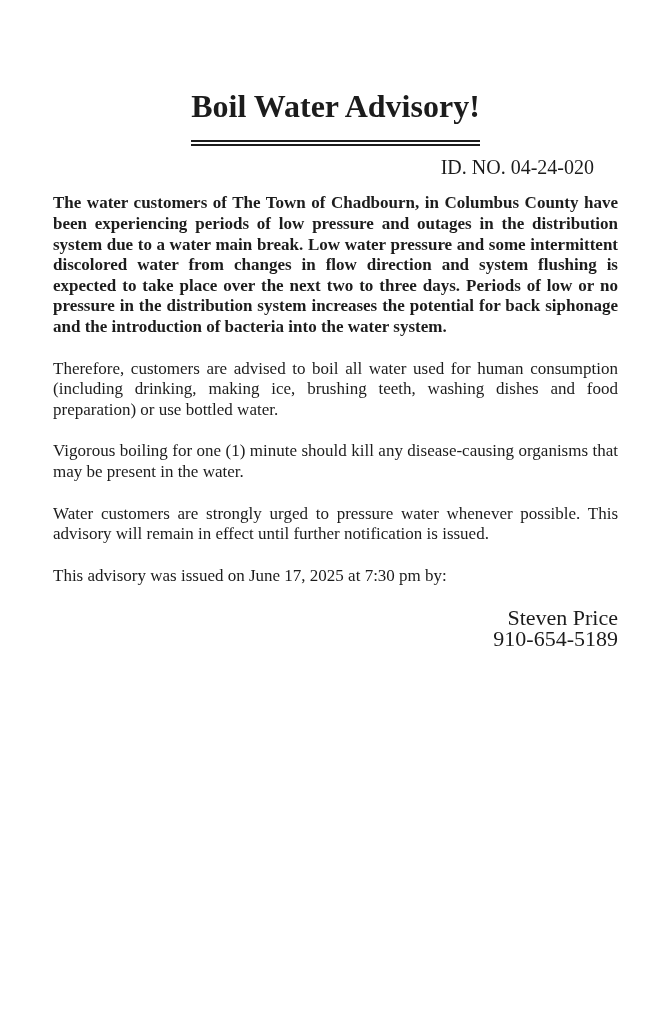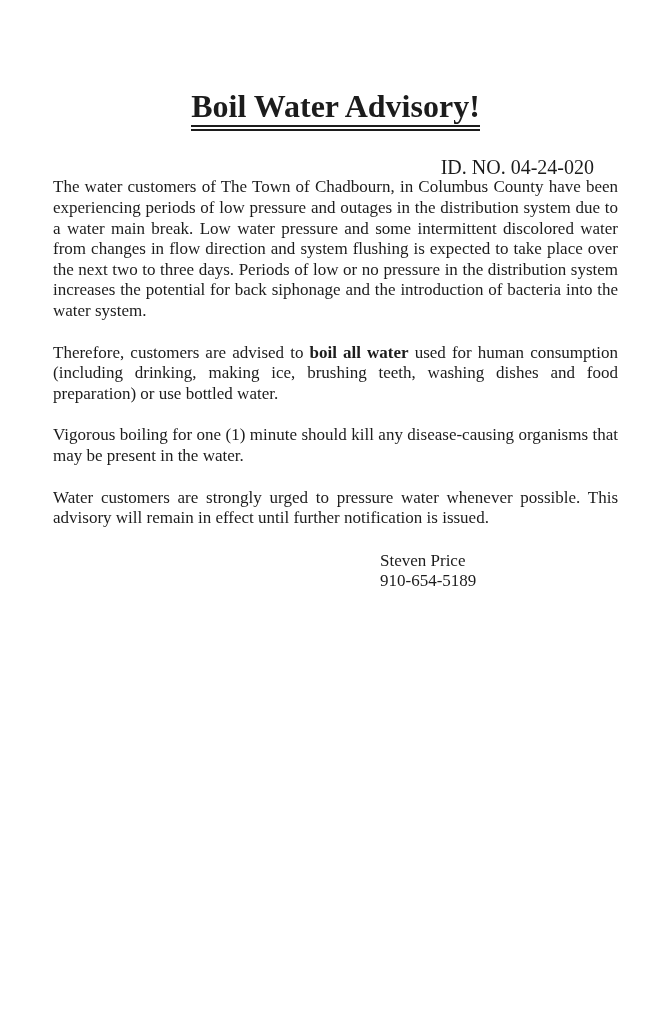--- a/index.html
+++ b/index.html
@@ -22,64 +22,65 @@
   }
   .title {
     margin-top: 88px;
     text-align: center;
     font-size: 32px;
     font-weight: bold;
     line-height: 1.15;
   }
   .title-underline {
     border-bottom: 6px double #1c1c1c;
-    padding-bottom: 1px;
+    padding-bottom: 16px;
   }
   .id-line {
     margin-top: 32px;
     text-align: right;
     padding-right: 24px;
     font-size: 20px;
     line-height: 20.6px;
   }
   .para {
     margin-top: 21px;
     font-size: 17px;
     line-height: 20.6px;
     text-align: justify;
   }
-  .para.first { margin-top: 0; }
+  .para.first { margin-top: 16px; font-weight: bold; }
   .para.no-justify { text-align: left; }
-  .bold-inline { font-weight: bold; }
+  .bold-inline { font-weight: normal; }
   .signature {
     margin-top: 22px;
     margin-left: 327px;
-    font-size: 17px;
+    font-size: 22px;
     line-height: 20.6px;
-    text-align: left;
+    text-align: right;
   }
 </style>
 </head>
 <body>
 
 <div class="page">
   <div class="content">
 
     <h1 class="title"><span class="title-underline">Boil Water Advisory!</span></h1>
 
     <div class="id-line">ID. NO. 04-24-020</div>
 
     <p class="para first">The water customers of The Town of Chadbourn, in Columbus County have been experiencing periods of low pressure and outages in the distribution system due to a water main break.  Low water pressure and some intermittent discolored water from changes in flow direction and system flushing is expected to take place over the next two to three days. Periods of low or no pressure in the distribution system increases the potential for back siphonage and the introduction of bacteria into the water system.</p>
 
     <p class="para"><span>Therefore, customers are advised to </span><span class="bold-inline">boil all water</span><span> used for human consumption (including drinking, making ice, brushing teeth, washing dishes and food preparation) or use bottled water.</span></p>
 
     <p class="para">Vigorous boiling for one (1) minute should kill any disease-causing organisms that may be present in the water.</p>
 
     <p class="para">Water customers are strongly urged to pressure water whenever possible. This advisory will remain in effect until further notification is issued.</p>
 
+    <p class="para no-justify">This advisory was issued on June 17, 2025 at 7:30 pm by:</p>
 
     <div class="signature">
       <div>Steven Price</div>
       <div>910-654-5189</div>
     </div>
 
   </div>
 </div>
 
 </body></html>

